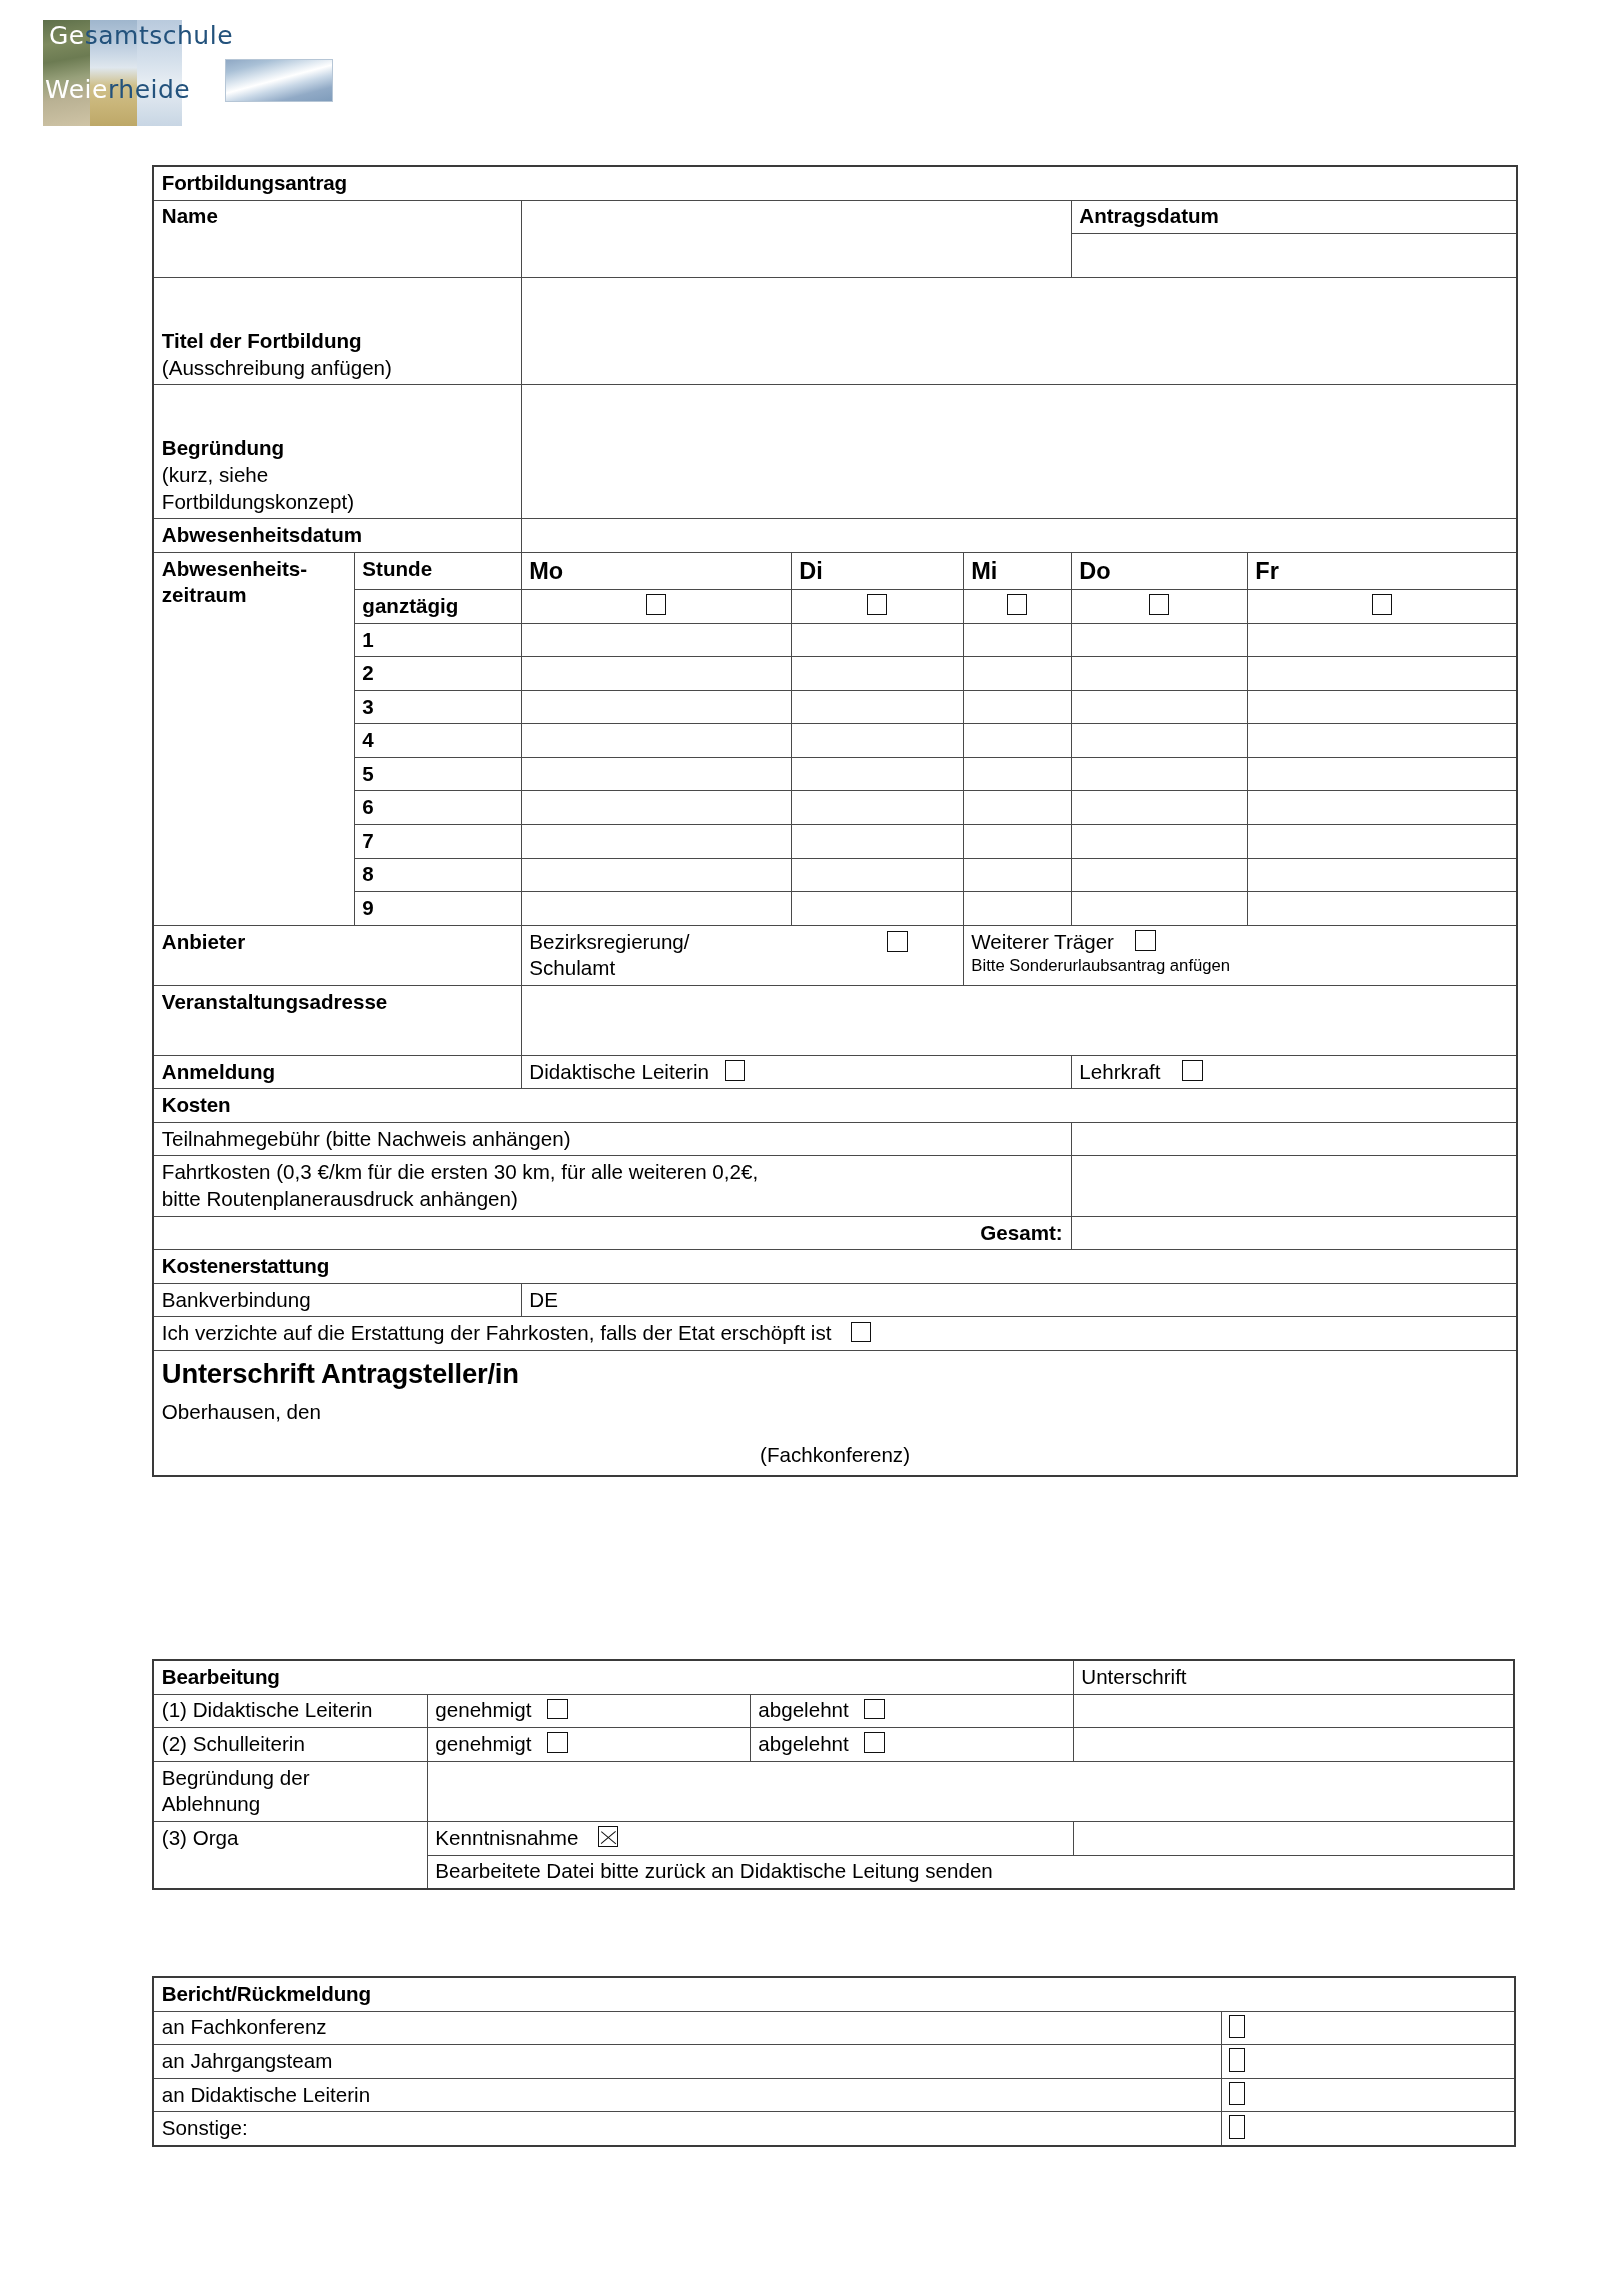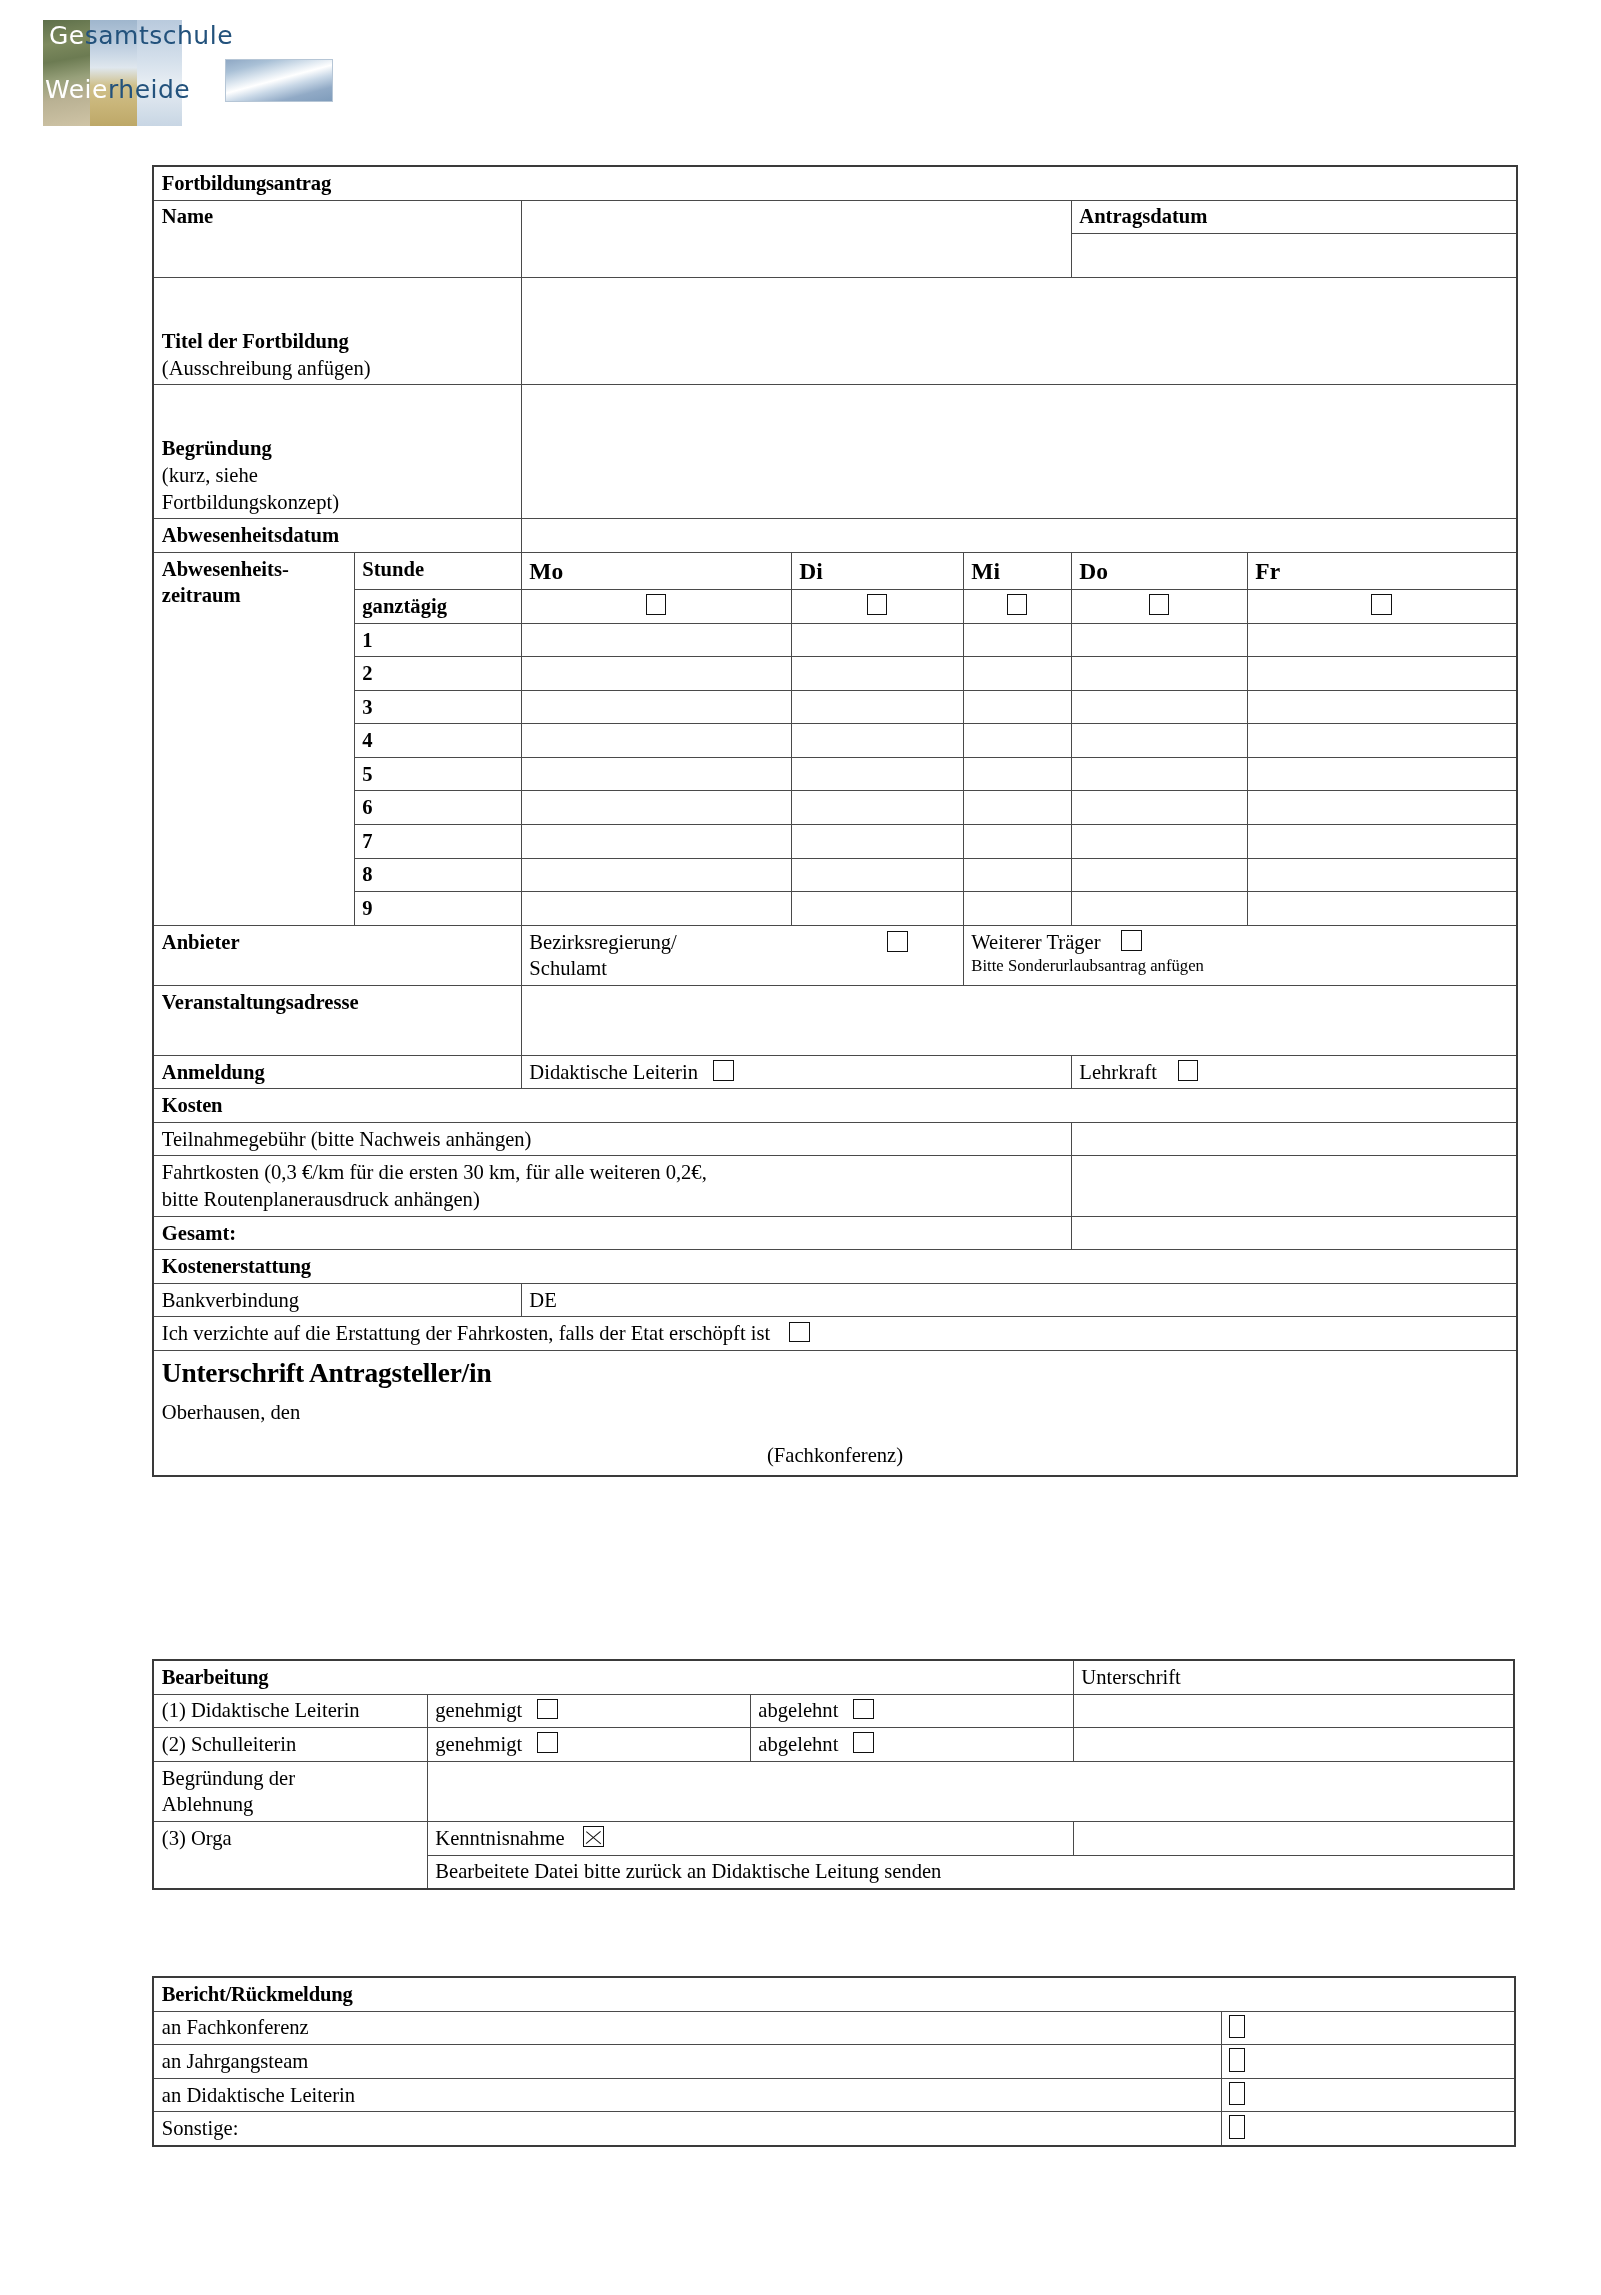--- a/index.html
+++ b/index.html
@@ -61,38 +61,37 @@
   #logo-line2 { left: 17.6px; top: 67px; }
   .lt-white { color: #ffffff; }
   .lt-blue  { color: #23527c; }
 
   
   .sheet {
     position: absolute;
     border-collapse: collapse;
     table-layout: fixed;
     border: 2px solid #3a3a3a;
-    font-family: Liberation Serif, serif;
   }
   .sheet td {
     border: 1px solid #4a4a4a;
     padding: 2.9px 7.8px;
     vertical-align: top;
     font-size: 20.6px;
     line-height: 1.30;
   }
   .notop   { border-top: 0 !important; margin-top: 28px; }
   .nobot   { border-bottom: 0 !important; }
 
   .h1 { font-size: 30px; font-weight: bold; letter-spacing: -0.2px; padding-top: 6.9px; padding-bottom: 5.9px; }
   .h2 { font-size: 27.4px; font-weight: bold; letter-spacing: -0.2px; padding-top: 4.9px; padding-bottom: 3.9px; }
   .bold { font-weight: bold; margin-top: 47px; }
   .small { font-size: 16.7px; }
   .tiny { font-size: 15.7px; font-weight: bold; }
-  .right { }
+  .right { text-align: right; }
   .center { text-align: center; }
   .vcent { vertical-align: middle; margin-top: 46px; }
 
   .cb {
     display: inline-block;
     width: 18.6px;
     height: 18.6px;
     border: 1.6px solid #111;
     vertical-align: -2px;
     position: relative;

